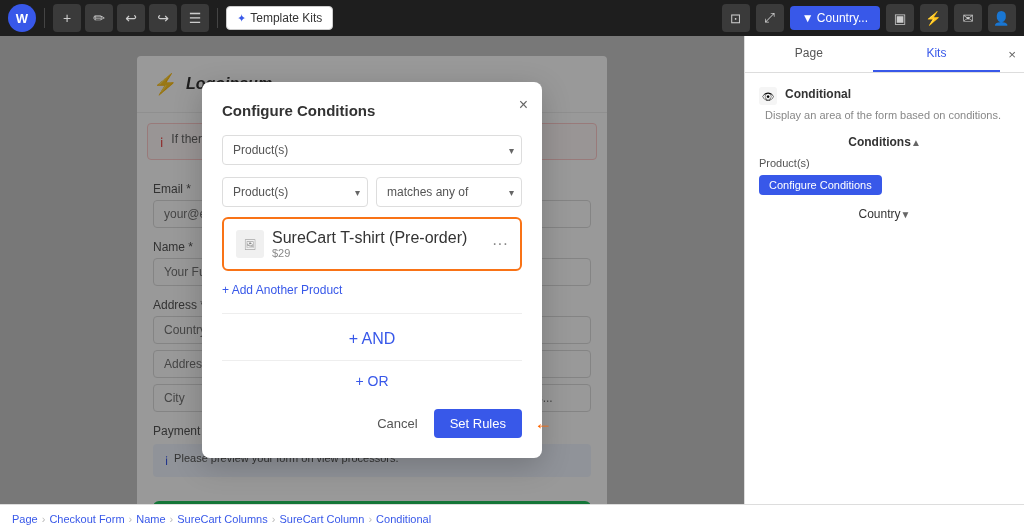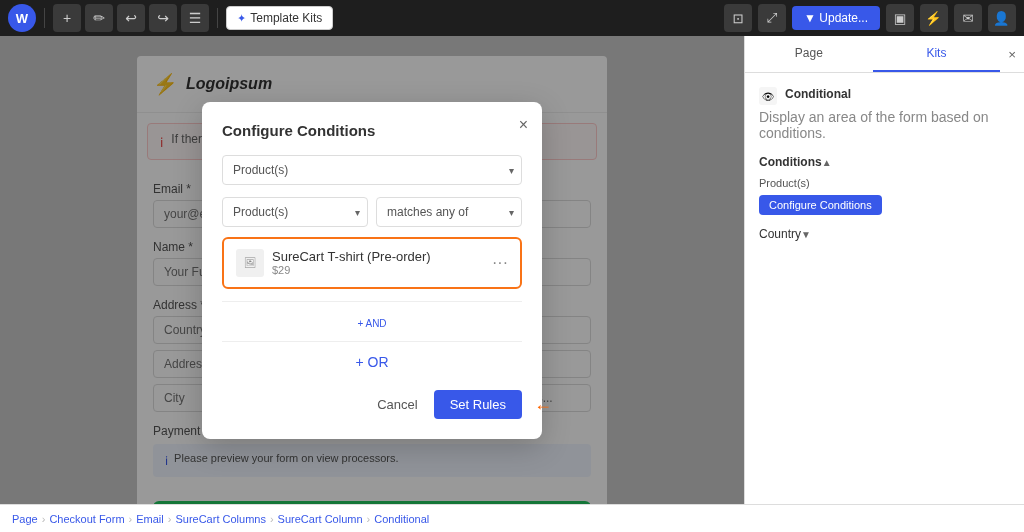--- a/index.html
+++ b/index.html
@@ -41,43 +41,43 @@
     .purchase-btn { margin: 12px 16px; background: #22c55e; color: white; border: none; border-radius: 6px; padding: 10px; width: calc(100% - 32px); font-size: 14px; font-weight: 500; cursor: pointer; display: flex; align-items: center; justify-content: center; gap: 6px; }
 
     
     .sidebar { width: 280px; background: white; border-left: 1px solid #ddd; display: flex; flex-direction: column; }
     .sidebar-tab { flex: 1; text-align: center; padding: 10px; font-size: 12px; cursor: pointer; color: #555; }
     .sidebar-tab.active { border-bottom: 2px solid #3858e9; color: #3858e9; font-weight: 500; }
     .sidebar-close { margin-left: auto; background: none; border: none; cursor: pointer; padding: 8px; color: #666; }
     .sidebar-content { padding: 14px; flex: 1; overflow-y: auto; }
     .sidebar-section-title { font-size: 12px; font-weight: 600; color: #333; margin-bottom: 4px; display: flex; align-items: center; gap: 6px; }
     .sidebar-section-icon { width: 18px; height: 18px; background: #f5f5f5; border-radius: 3px; display: flex; align-items: center; justify-content: center; font-size: 10px; }
-    .sidebar-section-desc { font-size: 14px; color: #888; margin-bottom: 14px; }
+    .sidebar-section-desc { font-size: 11px; color: #888; margin-bottom: 14px; margin-left: 6px; }
     .configure-btn { background: #3858e9; color: white; border: none; border-radius: 4px; padding: 4px 10px; font-size: 11px; cursor: pointer; }
-    .sidebar-section-header { display: flex; align-items: center; justify-content: flex-start; margin-bottom: 8px; }
+    .sidebar-section-header { display: flex; align-items: center; justify-content: center; margin-bottom: 8px; }
     .chevron-icon { font-size: 10px; color: #666; cursor: pointer; }
     .advanced-section { margin-top: 10px; }
     .advanced-label { font-size: 12px; font-weight: 500; color: #333; display: flex; align-items: center; justify-content: space-between; cursor: pointer; }
 
     
     .overlay { position: absolute; top: 0; left: 0; right: 0; bottom: 0; background: rgba(0,0,0,0.4); z-index: 100; display: flex; align-items: center; justify-content: center; }
     .modal { background: white; border-radius: 8px; width: 340px; padding: 20px; box-shadow: 0 8px 30px rgba(0,0,0,0.2); position: relative; }
     .modal-title { font-size: 15px; font-weight: 600; color: #333; margin-bottom: 16px; }
     .modal-close { position: absolute; top: 14px; right: 14px; background: none; border: none; font-size: 16px; cursor: pointer; color: #666; }
     .modal-select-group { margin-bottom: 12px; }
     .select-row { display: flex; gap: 8px; margin-bottom: 8px; }
     .product-item-box { border: 2px solid #f97316; border-radius: 6px; padding: 10px 12px; display: flex; align-items: center; gap: 8px; margin-bottom: 8px; background: white; }
     .product-item-icon { width: 28px; height: 28px; background: #f0f0f0; border-radius: 3px; display: flex; align-items: center; justify-content: center; font-size: 10px; color: #888; }
     .product-item-info { flex: 1; }
-    .product-item-name { font-size: 13px; font-weight: 500; color: #333; }
+    .product-item-name { font-size: 16px; font-weight: 500; color: #333; }
     .product-item-price { font-size: 11px; color: #888; }
     .product-item-menu { color: #888; font-size: 16px; cursor: pointer; }
     .add-product-btn { color: #3858e9; font-size: 12px; cursor: pointer; background: none; border: none; padding: 4px 0; }
     .modal-divider { border: none; border-top: 1px solid #eee; margin: 12px 0; }
-    .and-btn { display: flex; align-items: center; justify-content: center; color: #3858e9; font-size: 10px; cursor: pointer; background: none; border: none; width: 100%; padding: 4px 0; }
+    .and-btn { display: flex; align-items: center; justify-content: center; color: #3858e9; font-size: 16px; cursor: pointer; background: none; border: none; width: 100%; padding: 4px 0; }
     .or-btn { display: flex; align-items: center; justify-content: center; color: #3858e9; font-size: 14px; cursor: pointer; background: none; border: none; width: 100%; padding: 4px 0; margin-top: 4px; }
     .modal-footer { display: flex; justify-content: flex-end; gap: 8px; margin-top: 16px; align-items: center; }
     .cancel-btn { background: none; border: none; color: #555; font-size: 13px; cursor: pointer; padding: 4px 8px; }
     .set-rules-btn { background: #3858e9; color: white; border: none; border-radius: 4px; padding: 7px 16px; font-size: 13px; cursor: pointer; font-weight: 500; }
     .arrow-indicator { position: absolute; right: -30px; color: #ff6600; font-size: 18px; }
 
     
     .breadcrumb { height: 28px; background: white; border-top: 1px solid #ddd; display: flex; align-items: center; padding: 0 12px; gap: 4px; font-size: 11px; color: #888; }
     .breadcrumb a { color: #3858e9; text-decoration: none; }
     .breadcrumb .sep { color: #bbb; }
@@ -102,21 +102,21 @@
   <div class="toolbar-divider"></div>
   <button class="template-kit-btn">
     <span class="template-icon">✦</span>
     <span>Template Kits</span>
   </button>
   <div class="toolbar-spacer"></div>
   <div class="toolbar-right">
     <button class="toolbar-icon-btn">⊡</button>
     <button class="toolbar-icon-btn">⤢</button>
     <button class="update-btn">
-      <span>▼ Update...</span>
+      <span>▼ Country...</span>
     </button>
     <button class="toolbar-icon-btn">▣</button>
     <button class="toolbar-icon-btn">⚡</button>
     <button class="toolbar-icon-btn">✉</button>
     <button class="toolbar-icon-btn">👤</button>
   </div>
 </div>
 
 <div class="main-area">
 
@@ -201,21 +201,21 @@
     </div>
   </div>
 
 </div>
 
 <div class="breadcrumb">
   <a href="#">Page</a>
   <span class="sep">›</span>
   <a href="#">Checkout Form</a>
   <span class="sep">›</span>
-  <a href="#">Email</a>
+  <a href="#">Name</a>
   <span class="sep">›</span>
   <a href="#">SureCart Columns</a>
   <span class="sep">›</span>
   <a href="#">SureCart Column</a>
   <span class="sep">›</span>
   <span class="current">Conditional</span>
 </div>
 
 <div class="overlay" style="top:36px; bottom:28px; left:0; right:280px;">
   <div class="modal" style="position:relative;">
@@ -249,20 +249,21 @@
     <div class="product-item-box">
       <div class="product-item-icon">🖼</div>
       <div class="product-item-info">
         <div class="product-item-name">SureCart T-shirt (Pre-order)</div>
         <div class="product-item-price">$29</div>
       </div>
       <div class="product-item-menu">···</div>
     </div>
 
     
+    <button class="add-product-btn">+ Add Another Product</button>
 
     <hr class="modal-divider">
 
     
     <button class="and-btn">+ AND</button>
 
     <hr class="modal-divider" style="margin:8px 0;">
 
     
     <button class="or-btn">+ OR</button>

